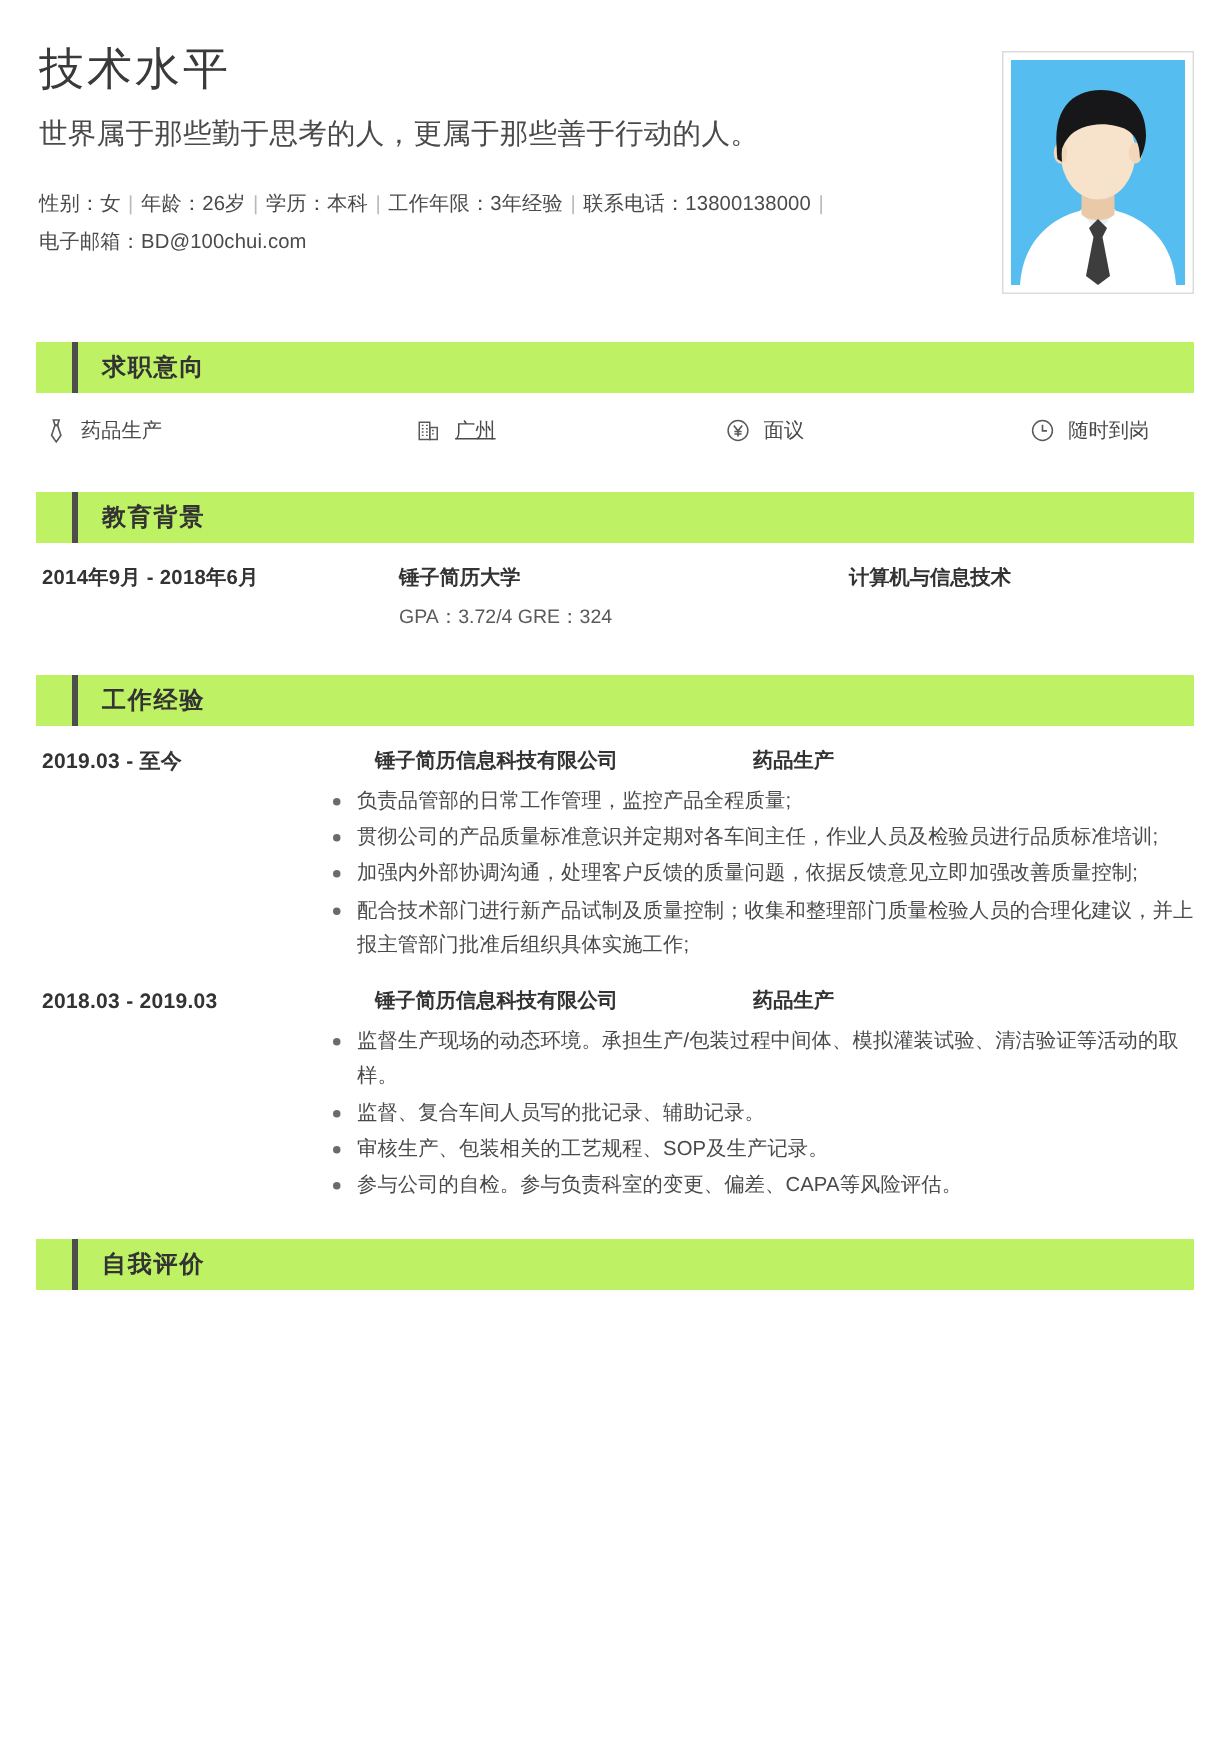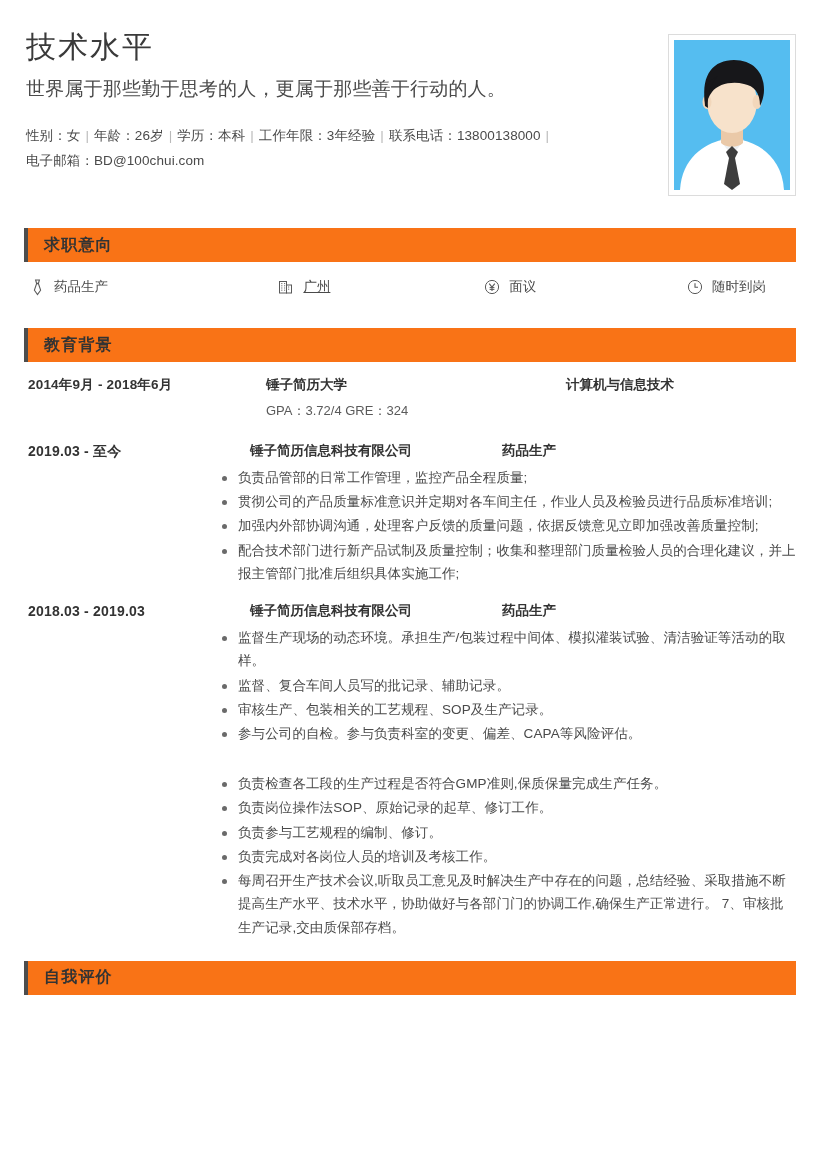--- a/index.html
+++ b/index.html
@@ -82,26 +82,27 @@
     width: 100%;
     height: 100%;
     background: #55bdf0;
     position: relative;
     overflow: hidden;
   }
 
   
   .section-band {
     height: 34px;
-    background: #f97316;
+    background: #bef264;
     display: flex;
     align-items: center;
     margin-top: 22px;
     width: 772px;
     position: relative;
+    padding-left: 24px;
   }
   .section-accent {
     width: 4px;
     height: 34px;
     background: #4d4d4d;
     flex: 0 0 auto;
   }
   .section-title {
     font-size: 16px;
     font-weight: bold;
@@ -305,20 +306,24 @@
 
   <div class="edu-row">
     <div class="edu-date">2014年9月 - 2018年6月</div>
     <div class="edu-mid">
       <div class="edu-school">锤子简历大学</div>
       <div class="edu-scores">GPA：3.72/4   GRE：324</div>
     </div>
     <div class="edu-major">计算机与信息技术</div>
   </div>
 
+  <div class="section-band">
+    <div class="section-accent"></div>
+    <div class="section-title">工作经验</div>
+  </div>
 
   <div>
     <div class="exp-entry">
       <div class="exp-date">2019.03 - 至今</div>
       <div class="exp-body">
         <div class="exp-headrow">
           <div class="exp-company">锤子简历信息科技有限公司</div>
           <div class="exp-position">药品生产</div>
         </div>
         <ul class="bullets">
@@ -341,28 +346,19 @@
             <li>监督生产现场的动态环境。承担生产/包装过程中间体、模拟灌装试验、清洁验证等活动的取样。</li>
             <li>监督、复合车间人员写的批记录、辅助记录。</li>
             <li>审核生产、包装相关的工艺规程、SOP及生产记录。</li>
             <li>参与公司的自检。参与负责科室的变更、偏差、CAPA等风险评估。</li>
           </ul>
       </div>
     </div>
   </div>
 
 
-  <div class="project-body">
-    <ul class="bullets">
-        <li>负责检查各工段的生产过程是否符合GMP准则,保质保量完成生产任务。</li>
-        <li>负责岗位操作法SOP、原始记录的起草、修订工作。</li>
-        <li>负责参与工艺规程的编制、修订。</li>
-        <li>负责完成对各岗位人员的培训及考核工作。</li>
-        <li>每周召开生产技术会议,听取员工意见及时解决生产中存在的问题，总结经验、采取措施不断提高生产水平、技术水平，协助做好与各部门门的协调工作,确保生产正常进行。 7、审核批生产记录,交由质保部存档。</li>
-      </ul>
-  </div>
 
   <div class="section-band">
     <div class="section-accent"></div>
     <div class="section-title">自我评价</div>
   </div>
 
 </div>
 
 </body></html>

